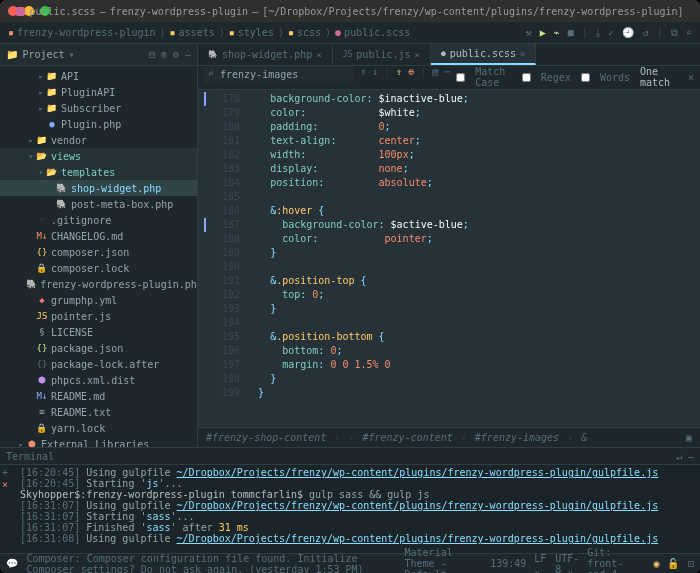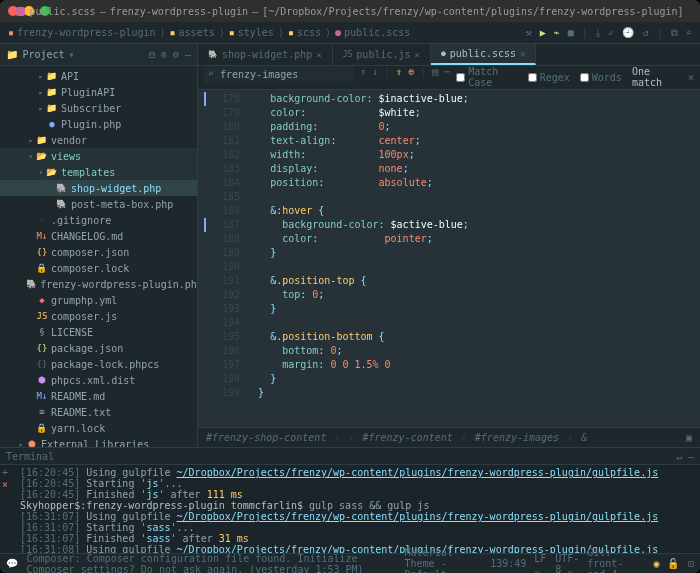--- a/index.html
+++ b/index.html
@@ -48,21 +48,21 @@
   .tab.active{background:var(--bg);color:var(--txt-bright);border-bottom:2px solid var(--accent-cyan);}
   .tab .close{color:var(--txt-dim);font-size:9px;}
   
   .findbar{height:24px;background:var(--panel);border-bottom:1px solid var(--border);display:flex;align-items:flex-start;padding:0 6px;gap:6px;}
   .find-input{flex:0 0 130px;background:var(--panel2);border:none;color:var(--txt);padding:3px 6px 3px 16px;border-radius:2px;}
   .find-wrap{position:relative;}
   .find-wrap::before{content:"⌕";position:absolute;left:4px;top:2px;color:var(--txt-dim);}
   .find-icons{display:flex;gap:6px;color:var(--txt-dim);align-items:center;}
   .find-icons .pipe{color:var(--border);}
   .find-right{margin-left:auto;display:flex;gap:10px;align-items:center;color:var(--txt-dim);}
-  .chk{display:flex;align-items:center;gap:3px;}
+  .chk{display:flex;align-items:center;gap:10px;}
   .chk input{accent-color:var(--accent-cyan);width:9px;height:9px;}
   
   .code{flex:1;display:flex;overflow:auto;background:var(--bg);}
   .gutter{background:var(--bg);color:#37474f;text-align:right;padding:2px 6px 2px 10px;user-select:none;}
   .gutter .ln{height:14px;line-height:14px;}
   .gutter .ln.mark{border-left:2px solid var(--accent-blue);padding-left:16px;margin-left:-4px;}
   .code-lines{padding:2px 0;}
   .code-lines .line{height:14px;line-height:14px;white-space:pre;color:var(--txt);}
   .tok-prop{color:#80cbc4;}
   .tok-val{color:var(--accent-orange);}
@@ -241,36 +241,36 @@
             <span class="lbl">frenzy-wordpress-plugin.php</span>
           </div>
           <div class="tree-row" style="padding-left: 26px;">
             <span class="arrow"></span>
             <span class="ico " style="color: rgb(240, 113, 120);">◆</span>
             <span class="lbl">grumphp.yml</span>
           </div>
           <div class="tree-row" style="padding-left: 26px;">
             <span class="arrow"></span>
             <span class="ico " style="color: rgb(255, 203, 107);">JS</span>
-            <span class="lbl">composer.js</span>
+            <span class="lbl">pointer.js</span>
           </div>
           <div class="tree-row" style="padding-left: 26px;">
             <span class="arrow"></span>
             <span class="ico " style="color: rgb(144, 164, 174);">§</span>
             <span class="lbl">LICENSE</span>
           </div>
           <div class="tree-row" style="padding-left: 26px;">
             <span class="arrow"></span>
             <span class="ico " style="color: rgb(195, 232, 141);">{}</span>
             <span class="lbl">package.json</span>
           </div>
           <div class="tree-row" style="padding-left: 26px;">
             <span class="arrow"></span>
             <span class="ico " style="color: rgb(84, 110, 122);">{}</span>
-            <span class="lbl">package-lock.phpcs</span>
+            <span class="lbl">package-lock.after</span>
           </div>
           <div class="tree-row" style="padding-left: 26px;">
             <span class="arrow"></span>
             <span class="ico " style="color: rgb(199, 146, 234);">⬢</span>
             <span class="lbl">phpcs.xml.dist</span>
           </div>
           <div class="tree-row" style="padding-left: 26px;">
             <span class="arrow"></span>
             <span class="ico " style="color: rgb(130, 170, 255);">M↓</span>
             <span class="lbl">README.md</span>
@@ -416,21 +416,20 @@
     <div class="term-actions">
       <span>↵</span>
       <span>—</span>
     </div>
   </div>
   <div class="terminal" id="term">
     <div style="position:absolute;margin-left:-4px;margin-top:0;color:#546e7a;">+</div>
     <div style="position:absolute;margin-left:-4px;margin-top:12px;color:#f07178">×</div>
   <div class="ln" style="padding-left: 14px;"><span class="ts">[16:20:45]</span> Using gulpfile <span class="path">~/Dropbox/Projects/frenzy/wp-content/plugins/frenzy-wordpress-plugin/gulpfile.js</span></div>
       <div class="ln" style="padding-left: 14px;"><span class="ts">[16:20:45]</span> Starting '<span class="task">js</span>'...</div>
-      <div class="ln" style="padding-left: 14px;"><span class="ts">[16:20:45]</span> Finished '<span class="task">js</span>' after <span class="warn">111 ms</span></div>
       <div class="ln" style="padding-left: 14px;"><span class="prompt">Skyhopper$:frenzy-wordpress-plugin tommcfarlin$</span> gulp sass &amp;&amp; gulp js</div>
       <div class="ln" style="padding-left: 14px;"><span class="ts">[16:31:07]</span> Using gulpfile <span class="path">~/Dropbox/Projects/frenzy/wp-content/plugins/frenzy-wordpress-plugin/gulpfile.js</span></div>
       <div class="ln" style="padding-left: 14px;"><span class="ts">[16:31:07]</span> Starting '<span class="task">sass</span>'...</div>
       <div class="ln" style="padding-left: 14px;"><span class="ts">[16:31:07]</span> Finished '<span class="task">sass</span>' after <span class="warn">31 ms</span></div>
       <div class="ln" style="padding-left: 14px;"><span class="ts">[16:31:08]</span> Using gulpfile <span class="path">~/Dropbox/Projects/frenzy/wp-content/plugins/frenzy-wordpress-plugin/gulpfile.js</span></div>
     </div>
 
   <div class="status">
     <span>💬</span>
     <span>Composer: Composer configuration file found. Initialize Composer settings? Do not ask again. (yesterday 1:53 PM)</span>

